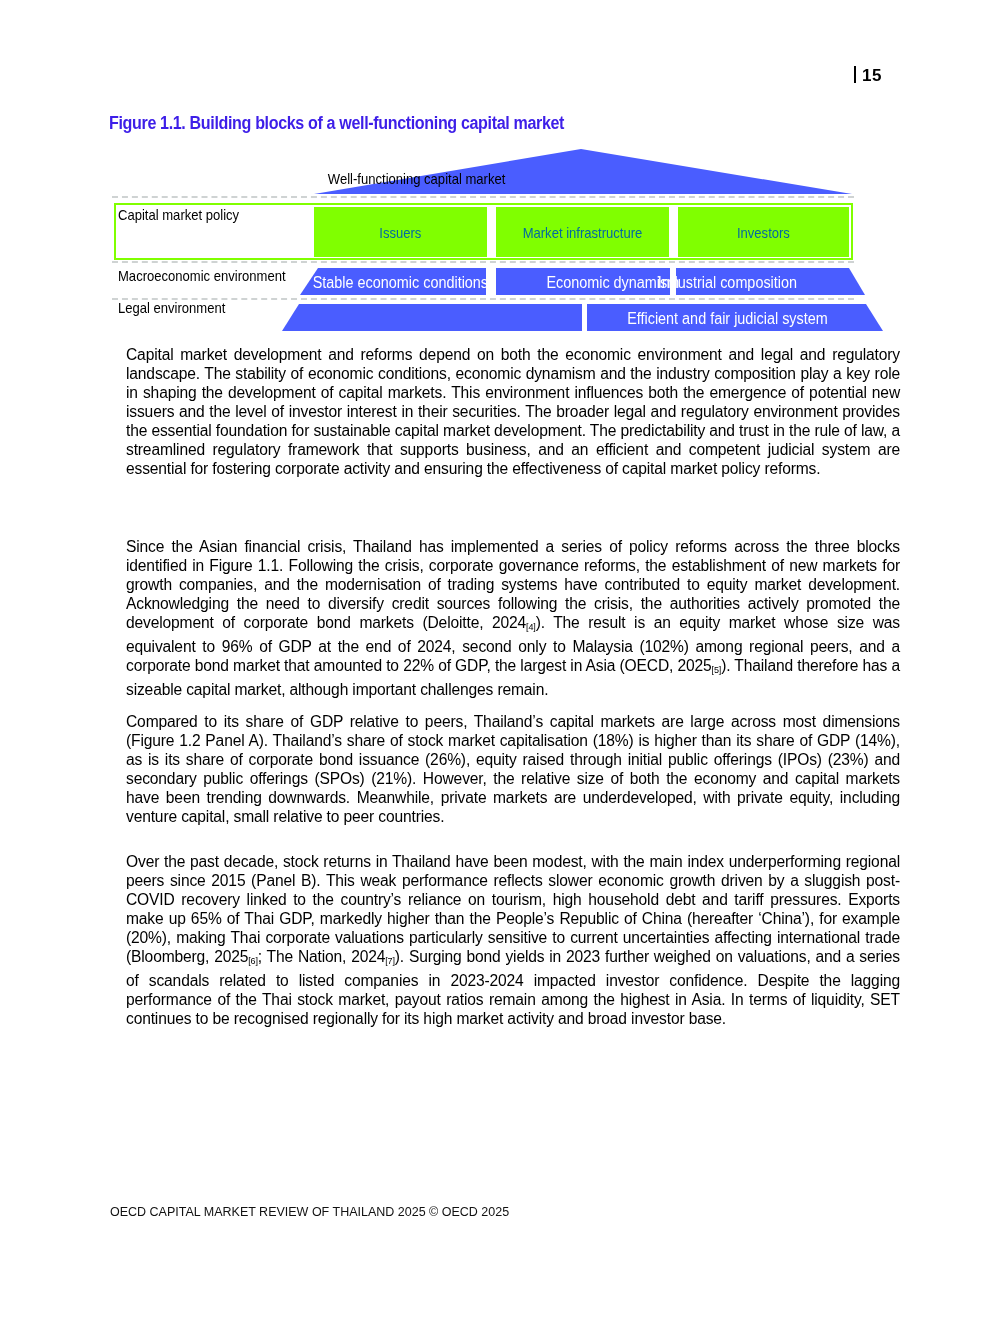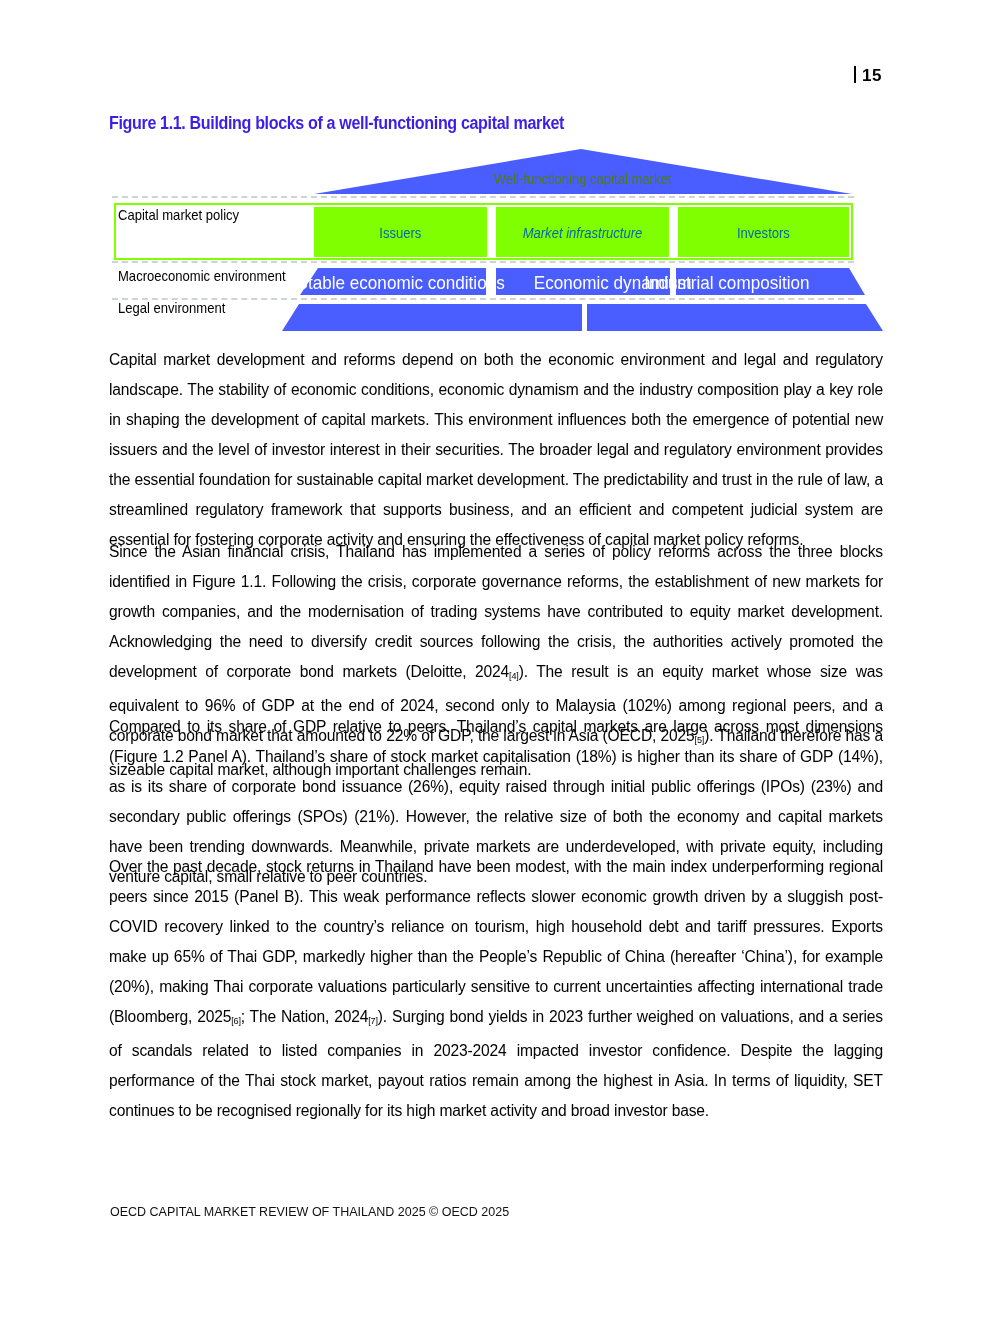--- a/index.html
+++ b/index.html
@@ -95,42 +95,41 @@
       box-sizing: border-box;
     }
     .pillar span, .blue-label span, .roof-label span {
       display: inline-block;
       transform: scaleX(0.9);
       white-space: nowrap;
     }
     .blue-label {
       position: absolute;
       color: #ffffff;
-      font-size: 19px;
+      font-size: 16px;
       display: flex;
       align-items: center;
       justify-content: center;
     }
     .roof-label {
       position: absolute;
       left: 318px;
       width: 530px;
       top: 171px;
       height: 20px;
-      color: #4d7c0f;
+      color: #000000;
       font-size: 14.5px;
-      text-align: center;
     }
     
     .body-text {
       position: absolute;
-      left: 109px;
+      left: 126px;
       width: 774px;
       font-size: 15.6px;
-      line-height: 30px;
+      line-height: 19px;
       text-align: justify;
       letter-spacing: -0.15px;
     }
     .body-text p {
       margin: 0;
     }
     .ref {
       font-size: 9px;
       vertical-align: -2px;
     }
@@ -173,37 +172,40 @@
 
   <div class="policy-frame"></div>
 
   <div class="row-label" style="top:207px;">Capital market policy</div>
   <div class="row-label" style="top:268px;">Macroeconomic environment</div>
   <div class="row-label" style="top:300px;">Legal environment</div>
 
   <div class="pillar" style="left:314px; width:173px;">
       <span>Issuers</span>
     </div>
-  <div class="pillar" style="left:496px; width:173px;font-style:italic;">
+  <div class="pillar" style="left:496px; width:173px;">
       <span>Market infrastructure</span>
     </div>
   <div class="pillar" style="left:678px; width:171px;">
       <span>Investors</span>
     </div>
 
   <div class="blue-label" style="left:314px; width:173px; top:270px; height:25px;">
       <span>Stable economic conditions</span>
     </div>
   <div class="blue-label" style="left:496px; width:174px; top:270px; height:25px;margin-left:30px;">
       <span>Economic dynamism</span>
     </div>
   <div class="blue-label" style="left:640px; width:174px; top:270px; height:25px;">
       <span>Industrial composition</span>
     </div>
 
+  <div class="blue-label" style="left:587px; width:280px; top:306px; height:25px;">
+      <span>Efficient and fair judicial system</span>
+    </div>
 </div>
 
 <div class="body-text" style="top:345px;">
   <p>Capital market development and reforms depend on both the economic environment and legal and regulatory landscape. The stability of economic conditions, economic dynamism and the industry composition play a key role in shaping the development of capital markets. This environment influences both the emergence of potential new issuers and the level of investor interest in their securities. The broader legal and regulatory environment provides the essential foundation for sustainable capital market development. The predictability and trust in the rule of law, a streamlined regulatory framework that supports business, and an efficient and competent judicial system are essential for fostering corporate activity and ensuring the effectiveness of capital market policy reforms.</p>
 </div>
 
 <div class="body-text" style="top:529px;margin-top:8px;">
   <p><span>Since the Asian financial crisis, Thailand has implemented a series of policy reforms across the three blocks identified in Figure 1.1. Following the crisis, corporate governance reforms, the establishment of new markets for growth companies, and the modernisation of trading systems have contributed to equity market development. Acknowledging the need to diversify credit sources following the crisis, the authorities actively promoted the development of corporate bond markets (Deloitte, 2024</span><span class="ref">[4]</span><span>). The result is an equity market whose size was equivalent to 96% of GDP at the end of 2024, second only to Malaysia (102%) among regional peers, and a corporate bond market that amounted to 22% of GDP, the largest in Asia (OECD, 2025</span><span class="ref">[5]</span><span>). Thailand therefore has a sizeable capital market, although important challenges remain.</span></p>
 </div>
 

